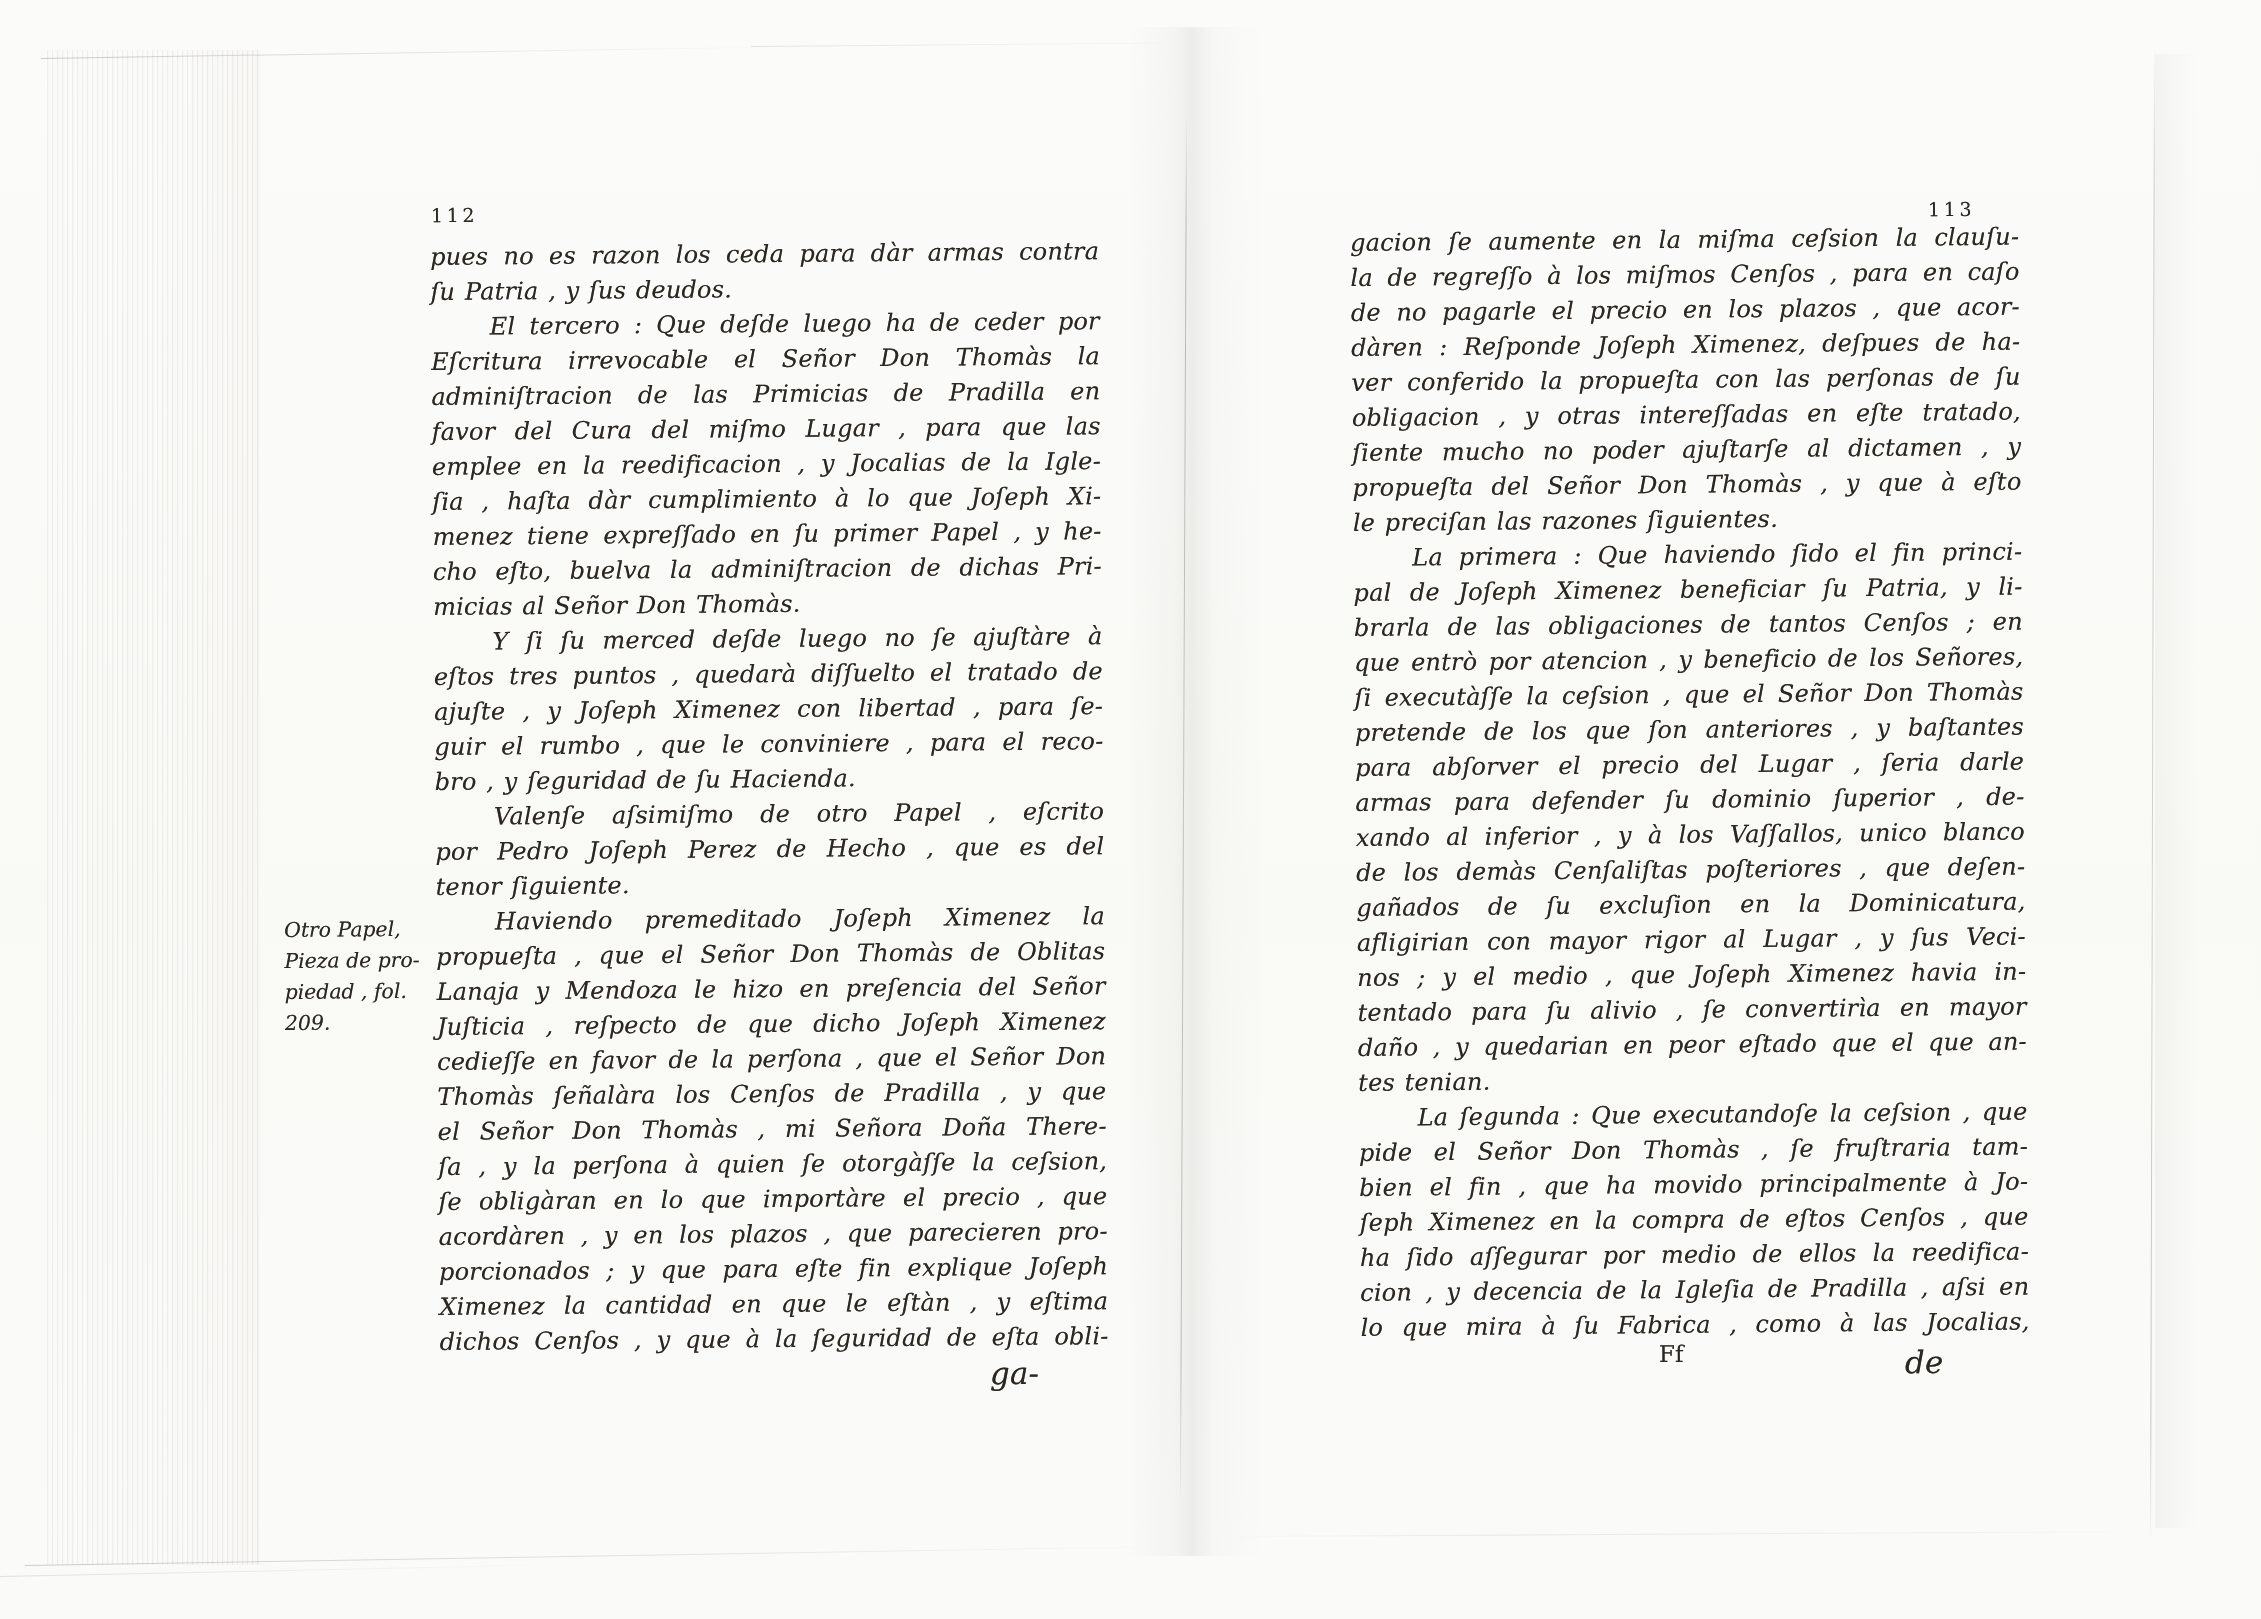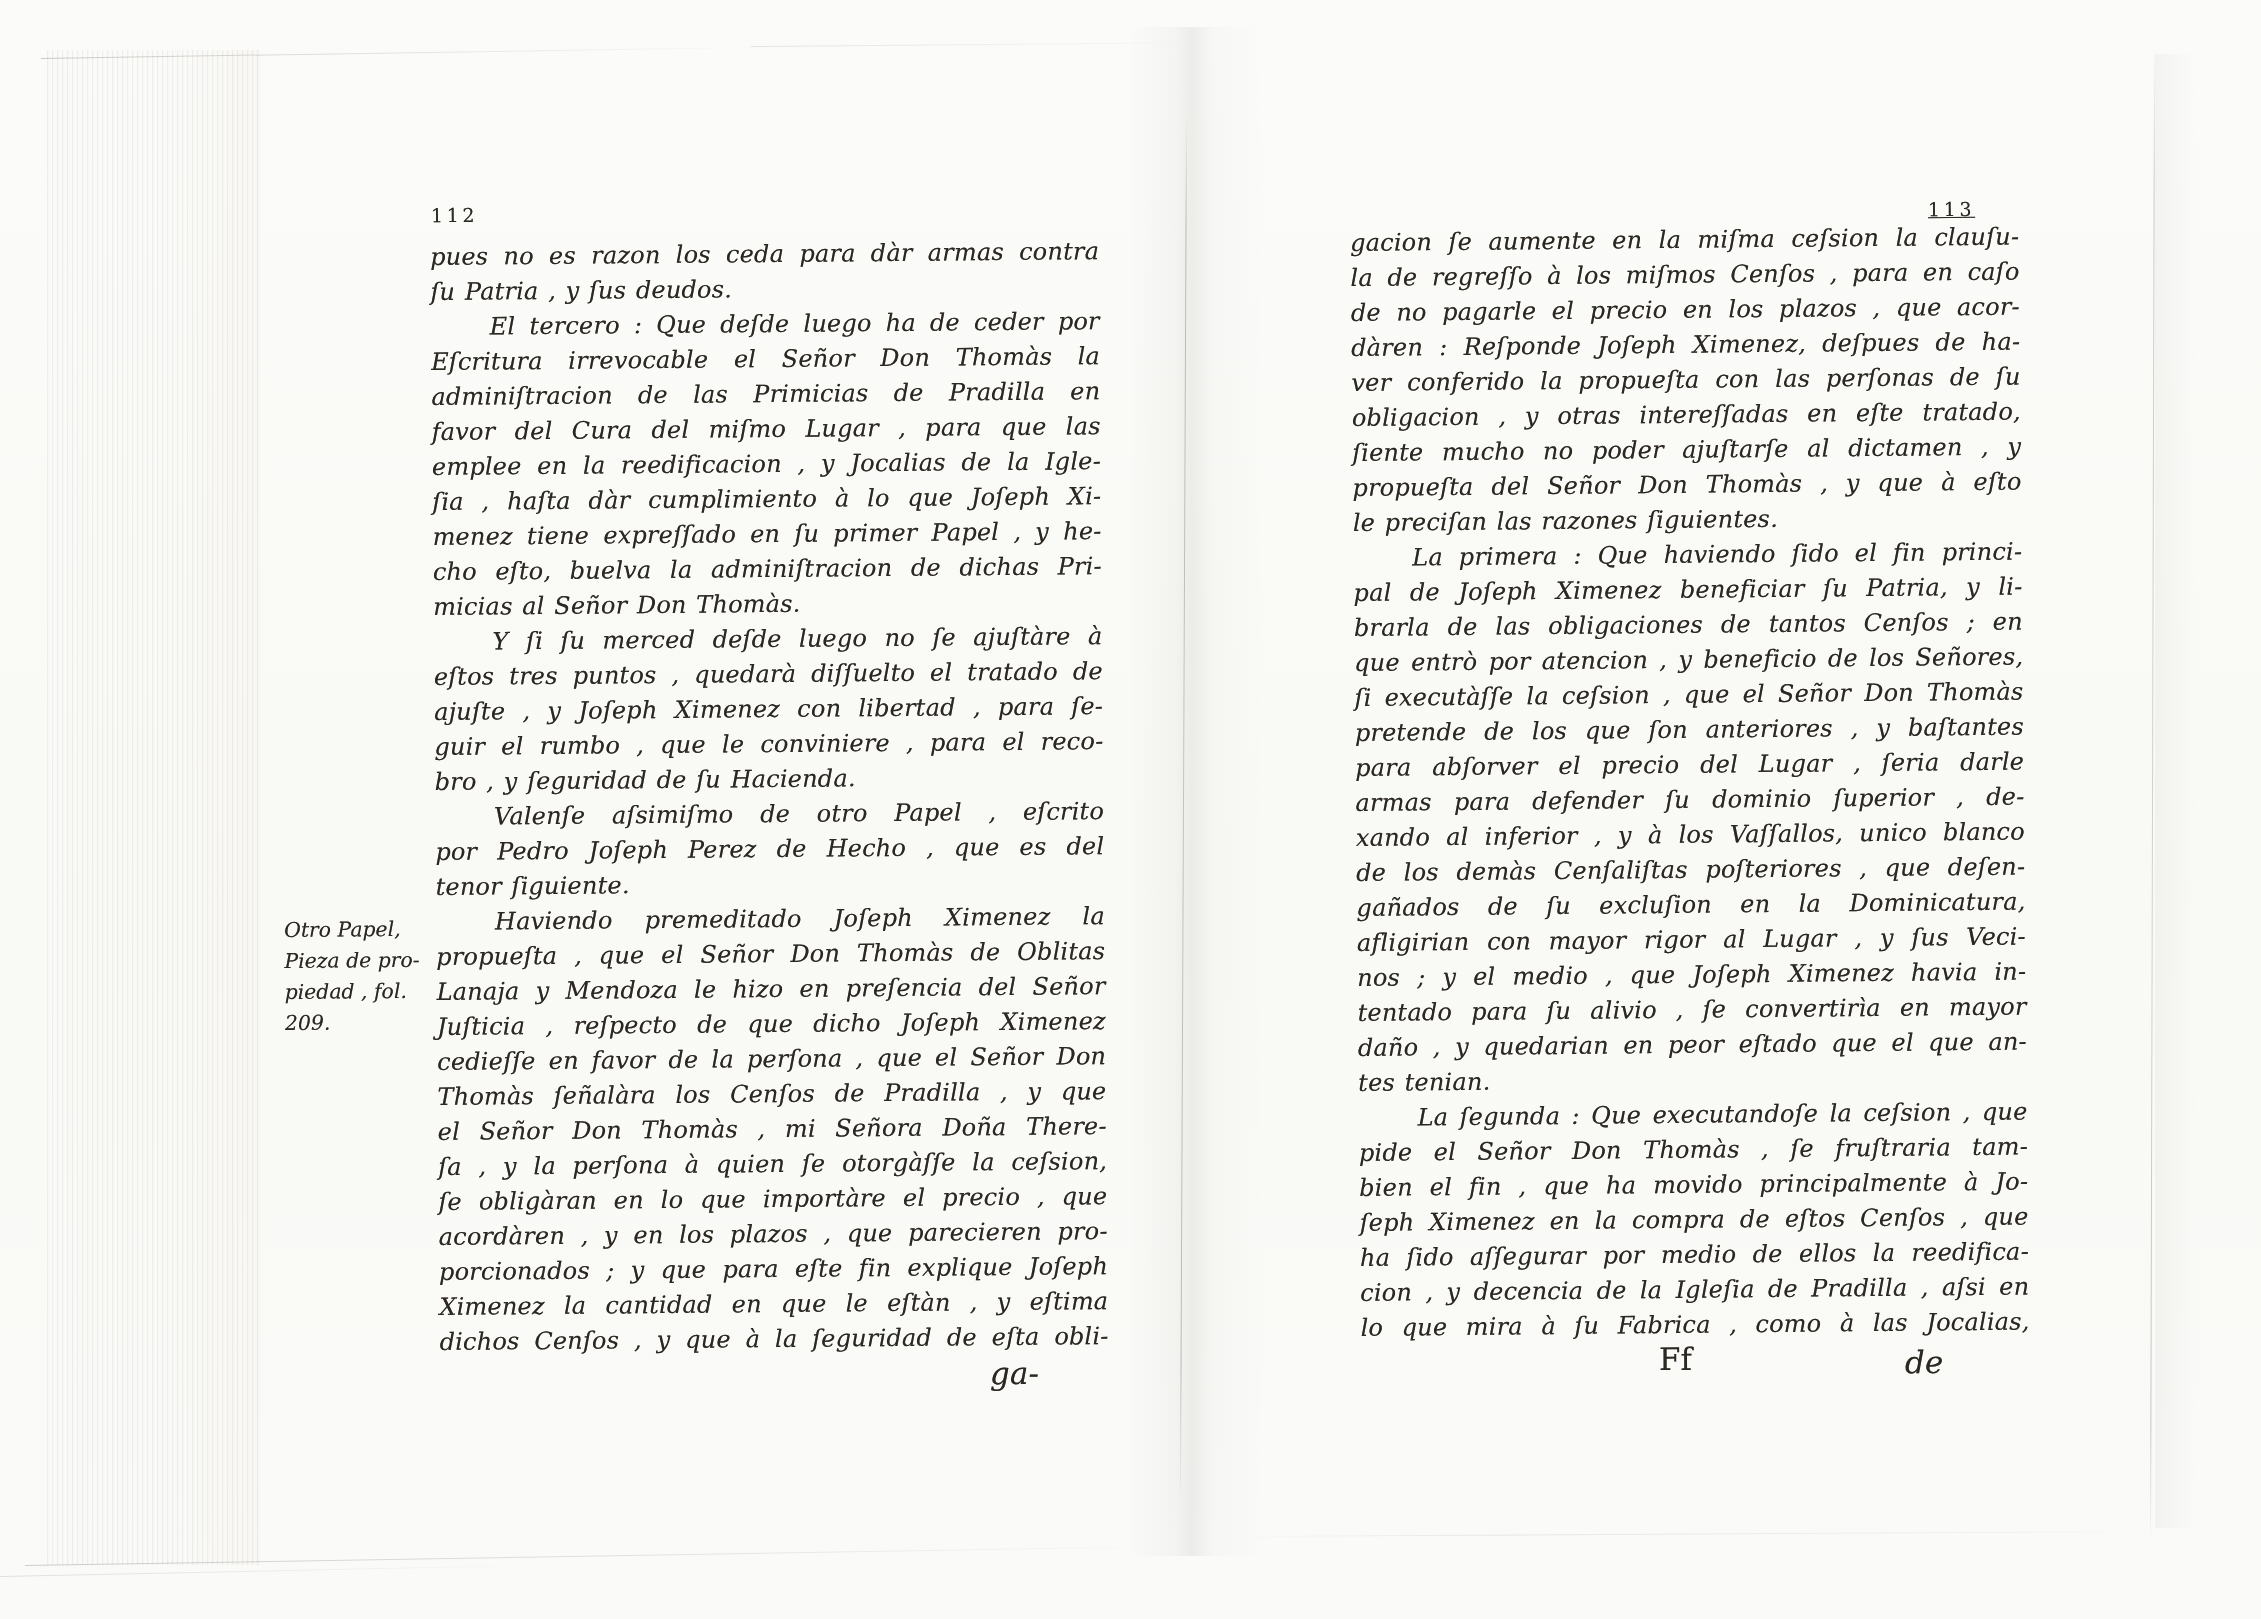--- a/index.html
+++ b/index.html
@@ -81,39 +81,39 @@
   .tline.indent{text-indent:59px;}
   .tline.end{text-align-last:left;white-space:normal;}
   #left-text{left:430px;top:240px;transform:rotate(-0.5deg);transform-origin:0 0;}
   #right-text{left:1350px;top:226px;transform:rotate(-0.55deg);transform-origin:0 0;}
 
   .pageno{
     position:absolute;font-style:normal;font-size:19px;color:#2b2721;
     letter-spacing:3.6px;text-shadow:0 0 0.5px rgba(43,39,33,0.5);
   }
   #pageno-left{left:431px;top:204px;transform:rotate(-0.6deg);}
-  #pageno-right{left:1928px;top:198px;transform:rotate(-0.5deg);text-decoration:underline;}
+  #pageno-right{left:1928px;top:198px;transform:rotate(-0.5deg);}
 
   .margin-note{
     position:absolute;left:284px;top:915px;width:149px;
     font-style:italic;font-size:20.4px;line-height:31px;color:#2b2721;
     text-shadow:0 0 0.5px rgba(43,39,33,0.5);
     transform:rotate(-0.5deg);transform-origin:0 0;
   }
   .margin-note .tline{text-align:left;text-align-last:left;}
 
   .catchword{
     position:absolute;font-style:italic;font-size:31px;color:#2b2721;
     text-shadow:0 0 0.5px rgba(43,39,33,0.55);
   }
   #catchword-left{left:990px;top:1355px;transform:rotate(-0.4deg);}
   #catchword-right{left:1905px;top:1344px;transform:rotate(-0.4deg);}
   .sig{
     position:absolute;left:1659px;top:1341px;
-    font-style:normal;font-size:31px;color:#2b2721;
+    font-style:normal;font-size:23px;color:#2b2721;
     text-shadow:0 0 0.5px rgba(43,39,33,0.5);
     transform:rotate(-0.3deg);
   }
 </style>
 </head>
 <body>
 
 <div class="scene">
 
   <div class="fore-edge"></div>

